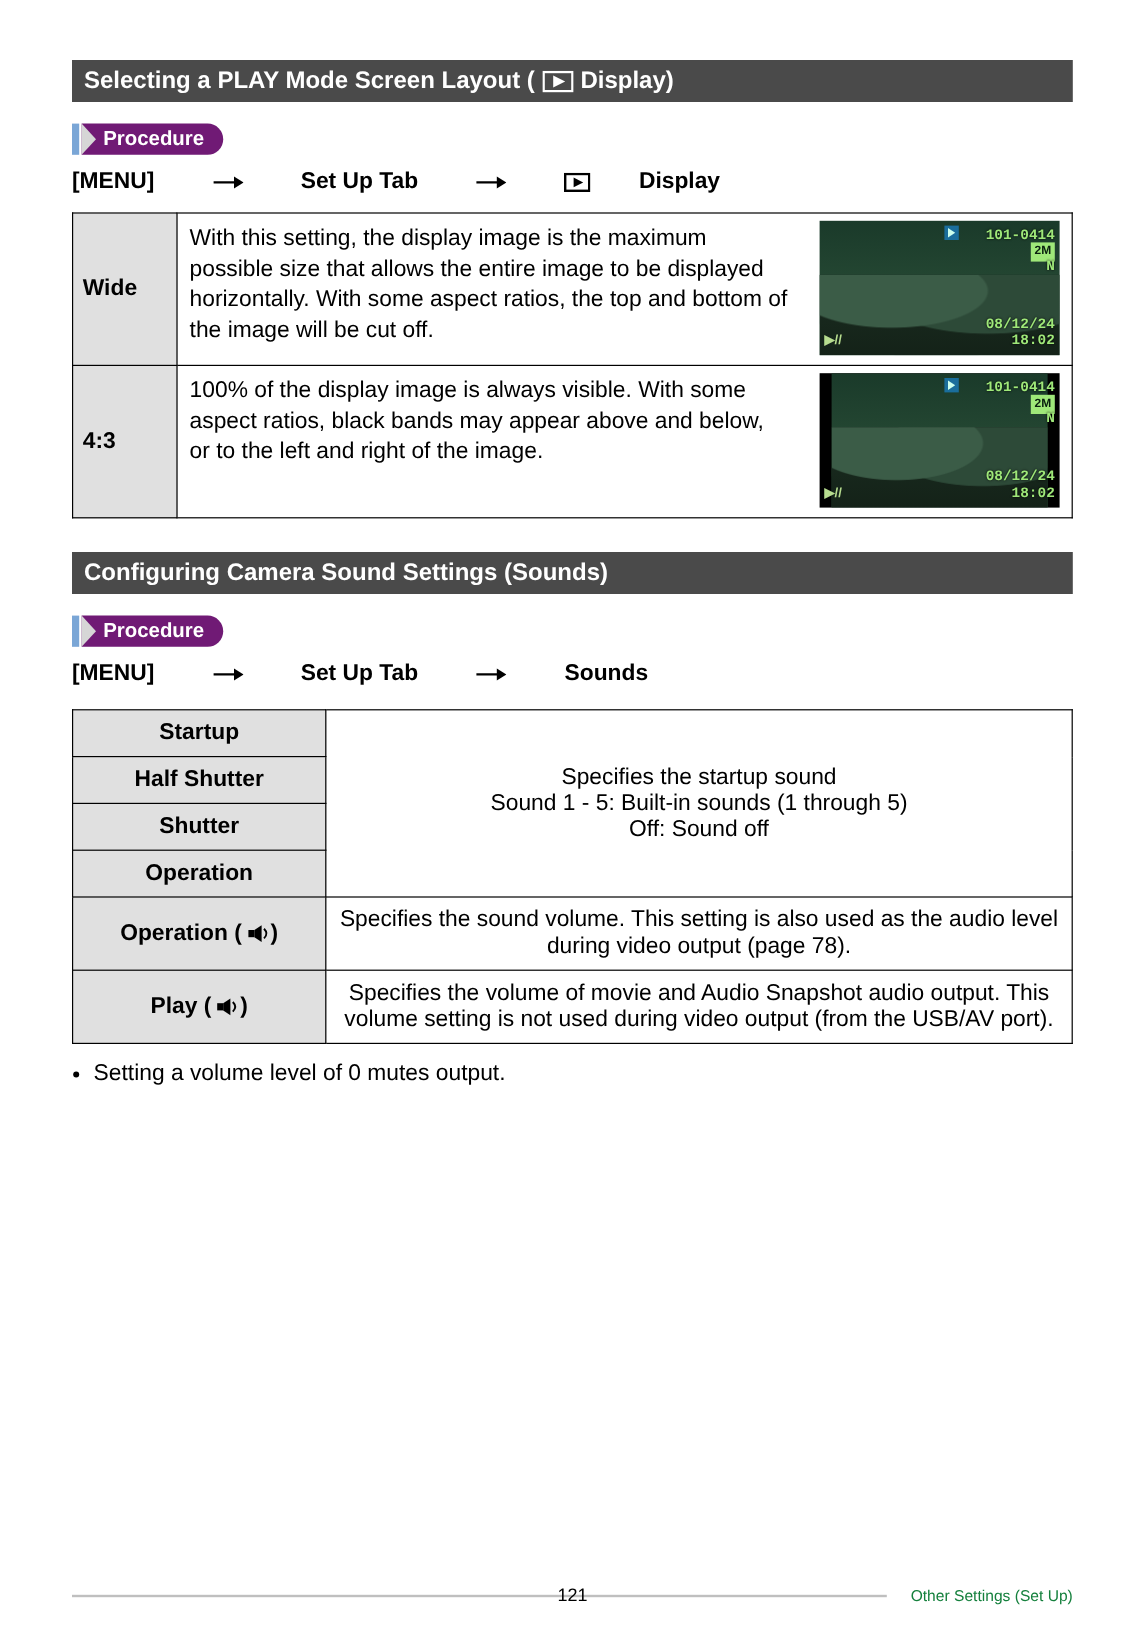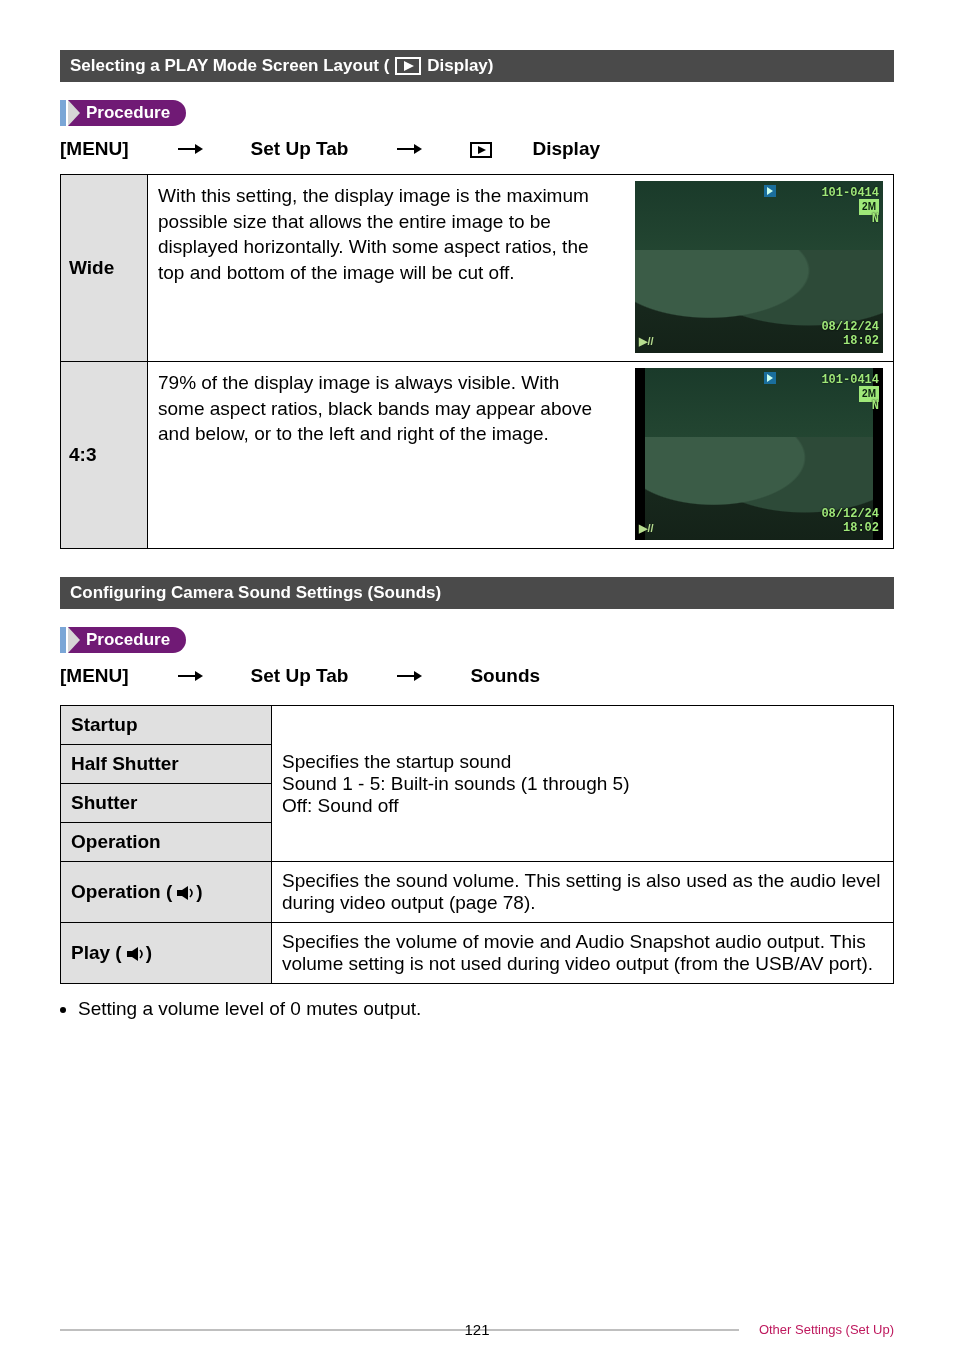--- a/index.html
+++ b/index.html
@@ -13,21 +13,21 @@
   .page {
     padding: 40px 60px 30px 60px;
     box-sizing: border-box;
     width: 954px;
     min-height: 1357px;
     position: relative;
   }
   .section-bar {
     background: #4a4a4a;
     color: #fff;
-    font-size: 17px;
+    font-size: 20px;
     font-weight: bold;
     padding: 6px 10px;
     margin-top: 10px;
     display: flex;
     align-items: center;
   }
   .section-bar .play-icon {
     display: inline-flex;
     align-items: center;
     margin: 0 6px;
@@ -99,27 +99,26 @@
     padding: 8px 10px;
     line-height: 1.35;
   }
   .desc-flex {
     display: flex;
     align-items: flex-start;
     gap: 26px;
   }
   .preview {
     width: 200px;
-    height: 172px;
+    height: 112px;
     flex: 0 0 200px;
     position: relative;
     background: linear-gradient(#1a3a2a, #254833 50%);
     overflow: hidden;
     margin-top: -2px;
-    padding-left: 48px;
   }
   .preview .mountain {
     position: absolute;
     bottom:0; left:0; right:0; height:60%;
     background:
       radial-gradient(ellipse at 30% 20%, #3b5c47 0 40%, transparent 41%),
       radial-gradient(ellipse at 70% 25%, #2d4a38 0 45%, transparent 46%),
       linear-gradient(#1b2e22,#142218);
   }
   .preview .overlay-text {
@@ -157,20 +156,21 @@
   .preview.narrow { background:#000; }
   .preview.narrow .inner {
     position:absolute; left:10px; right:10px; top:0; bottom:0;
     background: linear-gradient(#1a3a2a, #254833 50%);
     overflow:hidden;
   }
   table.sound-table {
     border-collapse: collapse;
     width: 100%;
     margin-top: 18px;
+    text-align: center;
   }
   table.sound-table td {
     border: 1px solid #000;
     font-size: 19px;
     padding: 8px 10px;
   }
   .s-left {
     background: #e0e0e0;
     font-weight: bold;
     width: 190px;
@@ -193,21 +193,21 @@
     align-items:center;
   }
   .footer .rule {
     flex:1; height:2px; background:#bfbfbf;
   }
   .footer .pg {
     position:absolute; left:50%; transform:translateX(-50%);
     font-size:15px;
   }
   .footer .trail {
-    font-size:13px; color:#be185d; margin-left:auto; padding-left:20px;
+    font-size:13px; color:#15803d; margin-left:auto; padding-left:20px;
   }
   svg.inline { vertical-align: -3px; }
 </style>
 </head>
 <body>
 
 <div class="page">
 
   <div class="section-bar">
     <span>Selecting a PLAY Mode Screen Layout (</span>
@@ -270,21 +270,21 @@
             <div class="overlay-text br2">18:02</div>
             <div class="bl">▶//</div>
           </div>
         </div>
       </td>
     </tr>
     <tr>
       <td class="left-cell">4:3</td>
       <td class="desc-cell">
         <div class="desc-flex">
-          <div style="flex:1">79% of the display image is always visible. With some aspect ratios, black bands may appear above and below, or to the left and right of the image.</div>
+          <div style="flex:1">100% of the display image is always visible. With some aspect ratios, black bands may appear above and below, or to the left and right of the image.</div>
           <div class="preview narrow">
             <div class="inner">
               <div class="mountain"></div>
             </div>
             <div class="play-ind"></div>
             <div class="overlay-text tl">101-0414</div>
             <div class="badge">
               <span>2M</span>
             </div>
             <span class="overlay-text" style="right:4px; top:30px">N</span>

